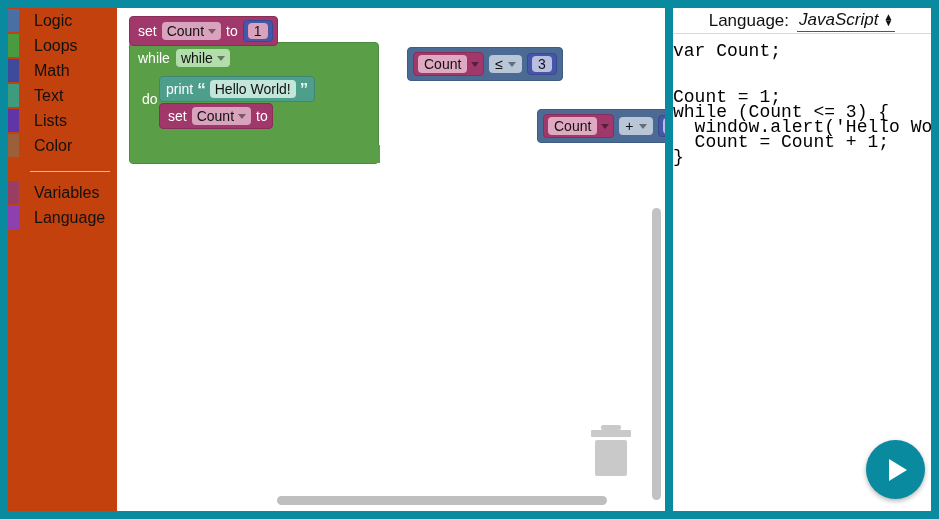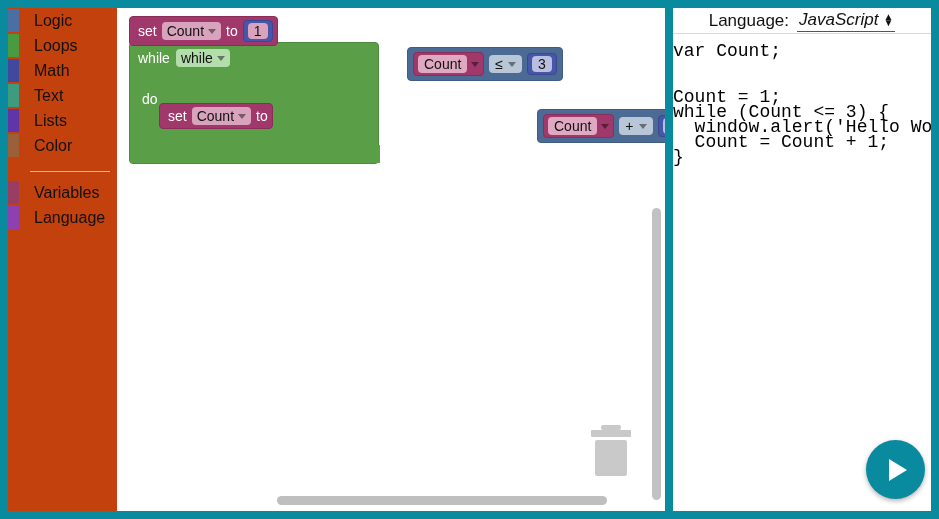--- a/index.html
+++ b/index.html
@@ -343,20 +343,26 @@
         </span>
         <span class="opfield">
           <span>≤</span>
           <span class="caret"></span>
         </span>
         <span class="numblk">
           <span class="field">3</span>
         </span>
       </div>
 
+      <div class="blk" id="blk-print">
+        <span class="btxt">print</span>
+        <span class="quote">“</span>
+        <span class="field">Hello World!</span>
+        <span class="quote">”</span>
+      </div>
 
       <div class="blk" id="blk-set2">
         <span class="btxt">set</span>
         <span class="field">
           <span>Count</span>
           <span class="caret"></span>
         </span>
         <span class="btxt">to</span>
       </div>
 

